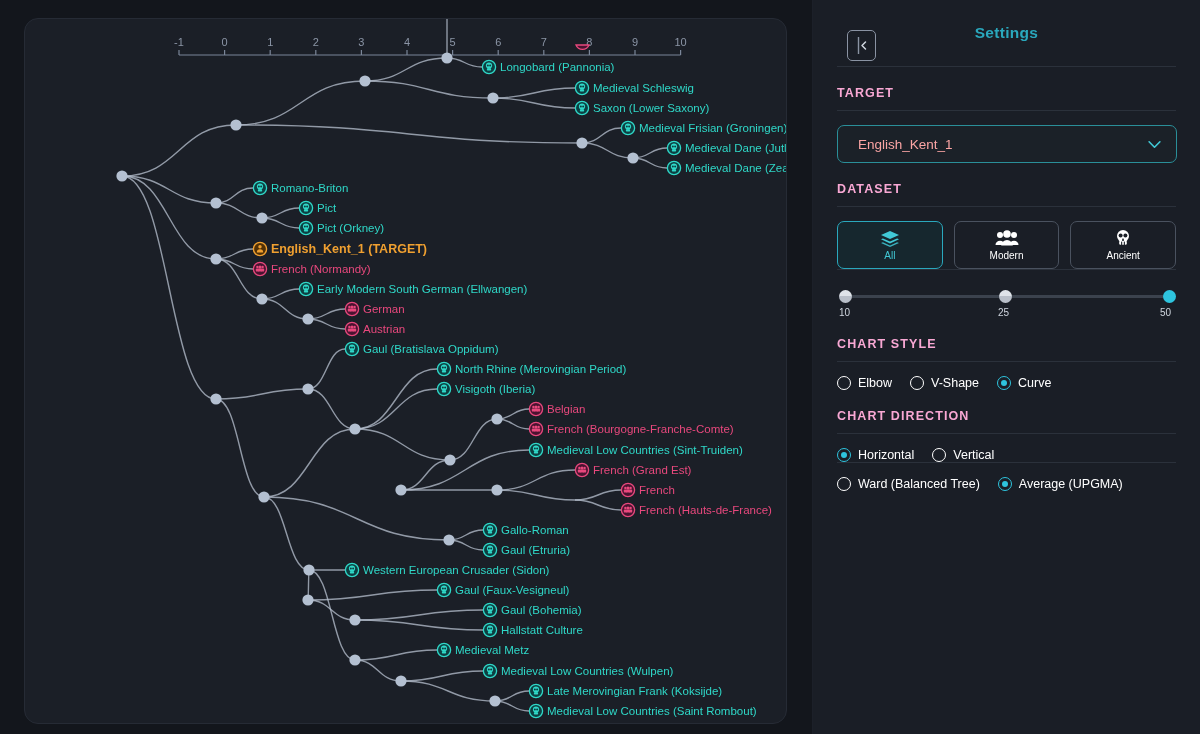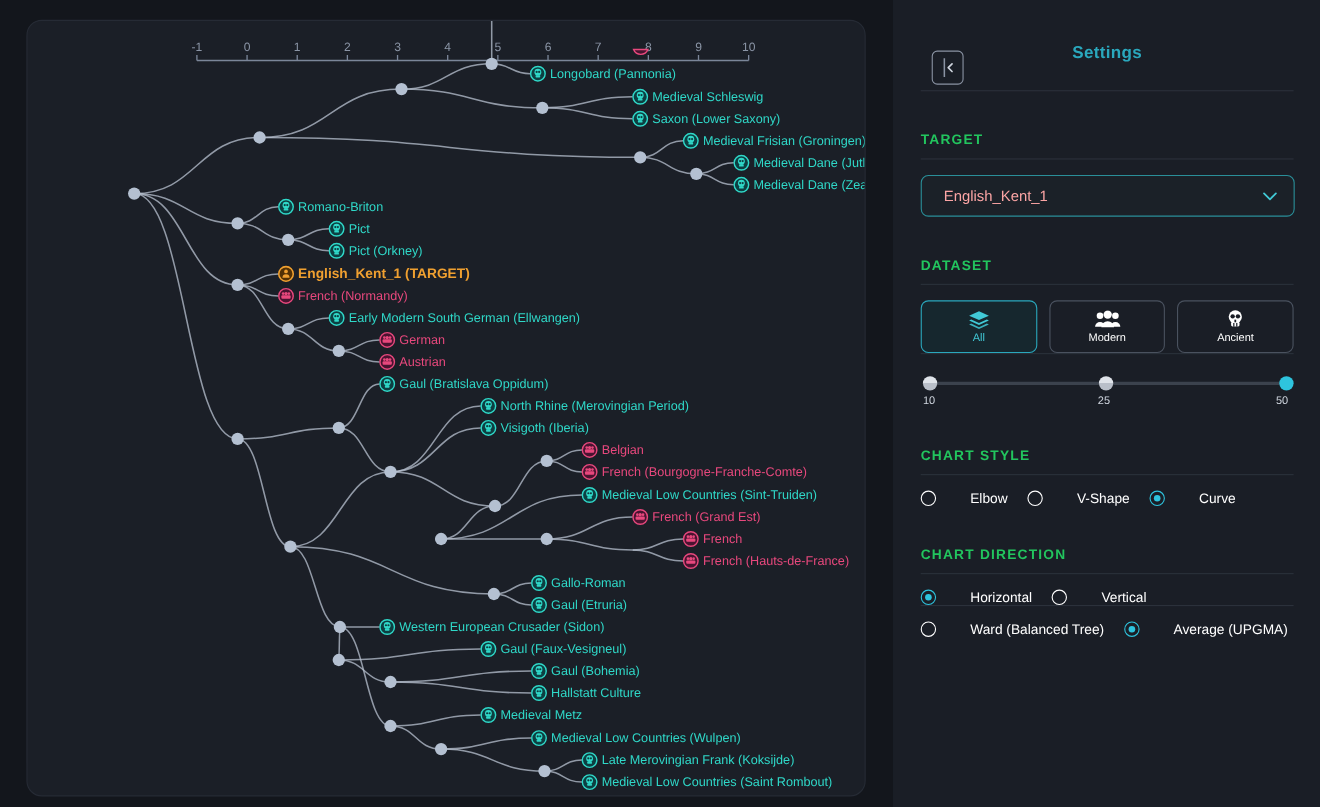--- a/index.html
+++ b/index.html
@@ -55,21 +55,21 @@
   .ico-fg-modern  { fill: #e8487d; }
   .ico-fg-target  { fill: #f0a030; }
 
   
   #settings-pane {
     position: relative;
     width: 388px; height: 734px;
     background: #1a1e26;
     flex: 0 0 388px;
     border-left: 1px solid #23293340;
-    padding: 16px 24px;
+    padding: 0 24px;
   }
   #settings-header {
     position: relative;
     height: 66px;
     display: flex; align-items: center;
   }
   #collapse-btn {
     position: absolute; left: 10px; top: 30px;
     width: 29px; height: 31px;
     border: 1.4px solid #8a93a3;
@@ -79,22 +79,22 @@
     display: flex; align-items: center; justify-content: center;
   }
   #settings-title {
     width: 100%; text-align: center;
     color: #2aa8bd; font-size: 15.5px; font-weight: bold;
     letter-spacing: .3px;
   }
   .hr { height: 1px; background: #2b313b; width: 100%; }
 
   .sec-title {
-    color: #22c55e; font-size: 12.5px; font-weight: bold;
-    letter-spacing: 1.1px; margin-top: 37px; margin-bottom: 10px;
+    color: #f9a8d4; font-size: 12.5px; font-weight: bold;
+    letter-spacing: 1.1px; margin-top: 19px; margin-bottom: 10px;
   }
   .sec-rule { height: 1px; background: #2b313b; margin-bottom: 14px; }
 
   
   #target-select {
     width: 340px; height: 38px;
     border: 1.3px solid #2a8f99;
     border-radius: 7px;
     background: #1b2128;
     display: flex; align-items: center; justify-content: space-between;
@@ -147,21 +147,21 @@
     width: 14px; height: 14px; border-radius: 50%;
     border: 1.6px solid #ffffff;
     display: flex; align-items: center; justify-content: center;
     flex: 0 0 14px;
   }
   .radio.on { border-color: #2ec4de; }
   .radio.on::after {
     content: ""; width: 6px; height: 6px; border-radius: 50%;
     background: #2ec4de;
   }
-  .radio-label { font-size: 12.5px; color: #ffffff; margin-left: 24px; }
+  .radio-label { font-size: 12.5px; color: #ffffff; }
 </style>
 </head>
 <body>
 
 <div id="app">
 
   <div id="chart-pane">
     <div id="chart-card">
       <svg id="chart-svg" width="763" height="706">
         <g id="axis-group">

